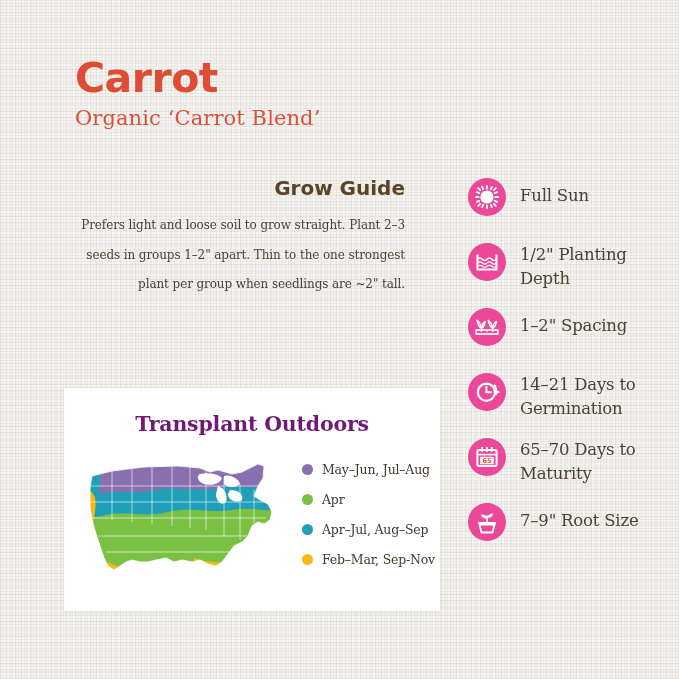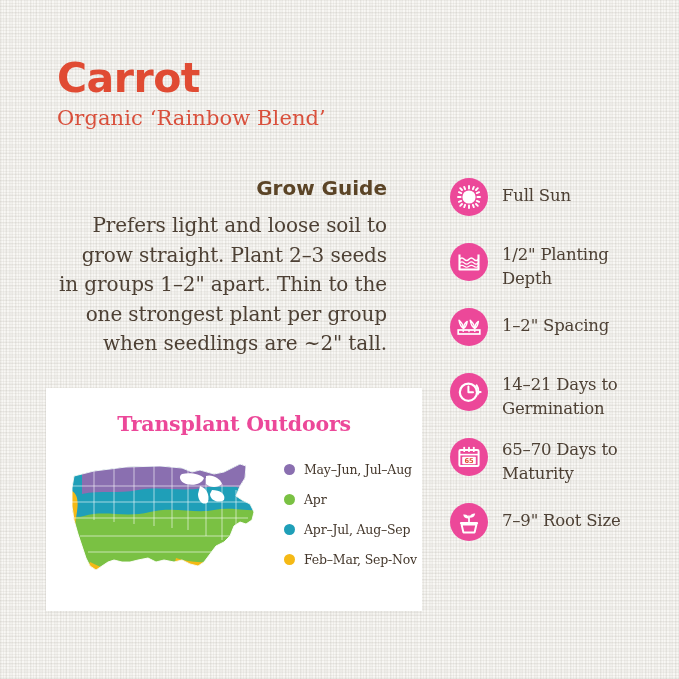--- a/index.html
+++ b/index.html
@@ -26,20 +26,21 @@
       repeating-linear-gradient(0deg, rgba(150,145,135,0.06) 0px, rgba(150,145,135,0.06) 2px, rgba(255,255,255,0) 2px, rgba(255,255,255,0) 7px),
       repeating-linear-gradient(90deg, rgba(150,145,135,0.06) 0px, rgba(150,145,135,0.06) 2px, rgba(255,255,255,0) 2px, rgba(255,255,255,0) 5px);
     z-index: 0;
     pointer-events: none;
   }
 
   #page {
     position: absolute;
     inset: 0;
     z-index: 1;
+    margin-left: 18px;
   }
 
   
   #header {
     position: absolute;
     left: 57px;
     top: 55px;
     width: 380px;
   }
   #product-title {
@@ -71,42 +72,42 @@
   #grow-guide-heading {
     font-family: "DejaVu Sans", sans-serif;
     font-weight: bold;
     font-size: 20px;
     line-height: 25px;
     color: #5b4426;
     margin: 0 0 10px 0;
   }
   #grow-guide-body {
     font-family: "DejaVu Serif", serif;
-    font-size: 20px;
+    font-size: 12px;
     line-height: 29.5px;
     color: #4d4034;
     margin: 0;
     letter-spacing: -0.1px;
   }
 
   
   #map-card {
     position: absolute;
     left: 46px;
     top: 388px;
     width: 376px;
     height: 223px;
     background: #ffffff;
     box-shadow: 0 1px 3px rgba(120,115,105,0.10);
   }
   #map-card-title {
     font-family: "DejaVu Serif", serif;
     font-weight: bold;
     font-size: 20.5px;
-    color: #ec4899;
+    color: #701a75;
     text-align: center;
     margin: 24px 0 0 0;
     letter-spacing: -0.2px;
   }
   #map-body {
     position: absolute;
     left: 0;
     top: 62px;
     width: 376px;
     height: 150px;
@@ -185,21 +186,21 @@
 </style>
 </head>
 <body>
 
 <div id="texture"></div>
 
 <div id="page">
 
   <div id="header">
     <h1 id="product-title">Carrot</h1>
-    <div id="product-subtitle">Organic ‘Rainbow Blend’</div>
+    <div id="product-subtitle">Organic ‘Carrot Blend’</div>
   </div>
 
   <div id="grow-guide">
     <h2 id="grow-guide-heading">Grow Guide</h2>
     <p id="grow-guide-body">Prefers light and loose soil to grow straight. Plant 2–3 seeds in groups 1–2" apart. Thin to the one strongest plant per group when seedlings are ~2" tall.</p>
   </div>
 
   <div id="spec-list">
 
     <div class="spec-row">

